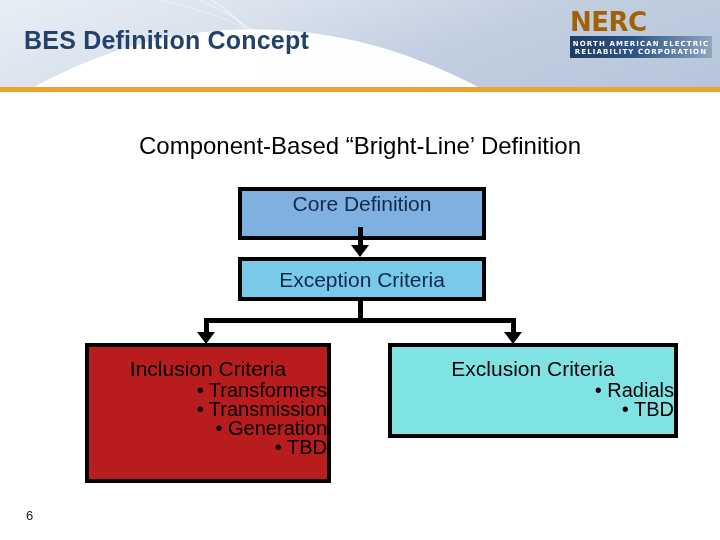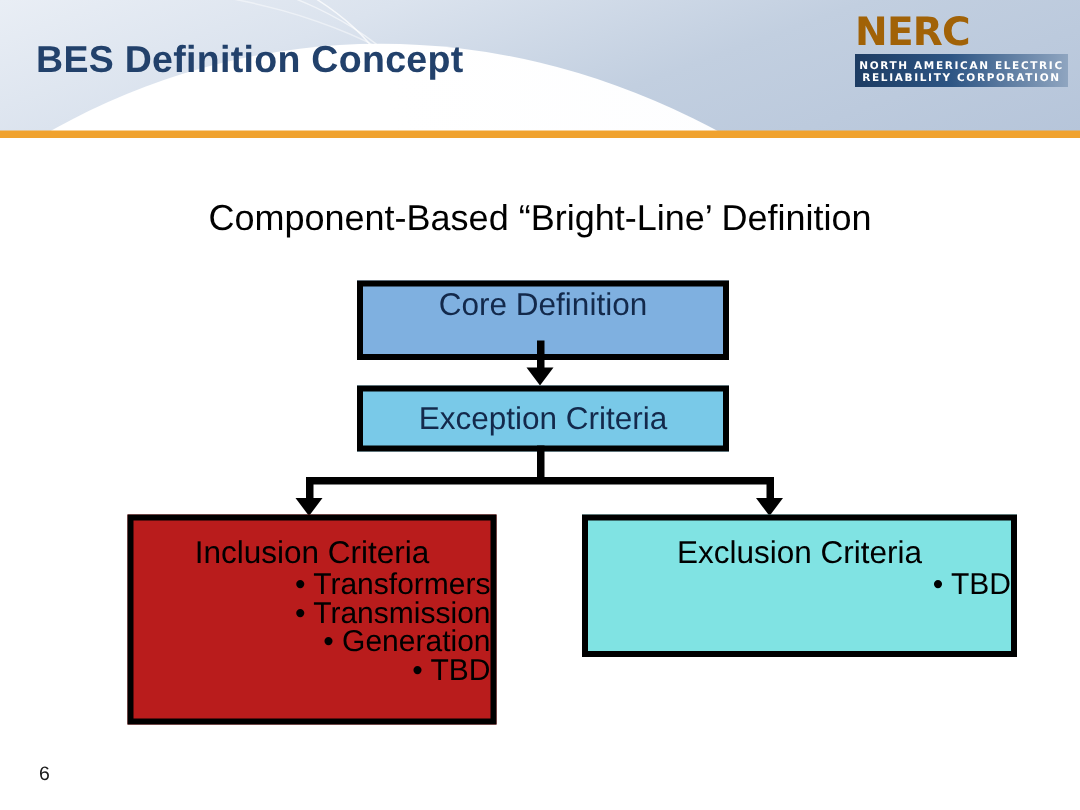--- a/index.html
+++ b/index.html
@@ -259,17 +259,18 @@
     <li>• Transformers</li>
     <li>• Transmission</li>
     <li>• Generation</li>
     <li>• TBD</li>
   </ul>
 </div>
 
 <div class="flow-box" id="box-exclusion">
   <div class="box-title dark">Exclusion Criteria</div>
   <ul class="bullet-list">
+    <li>• Radials</li>
     <li>• TBD</li>
   </ul>
 </div>
 
 <div id="page-number">6</div>
 
 </body></html>

